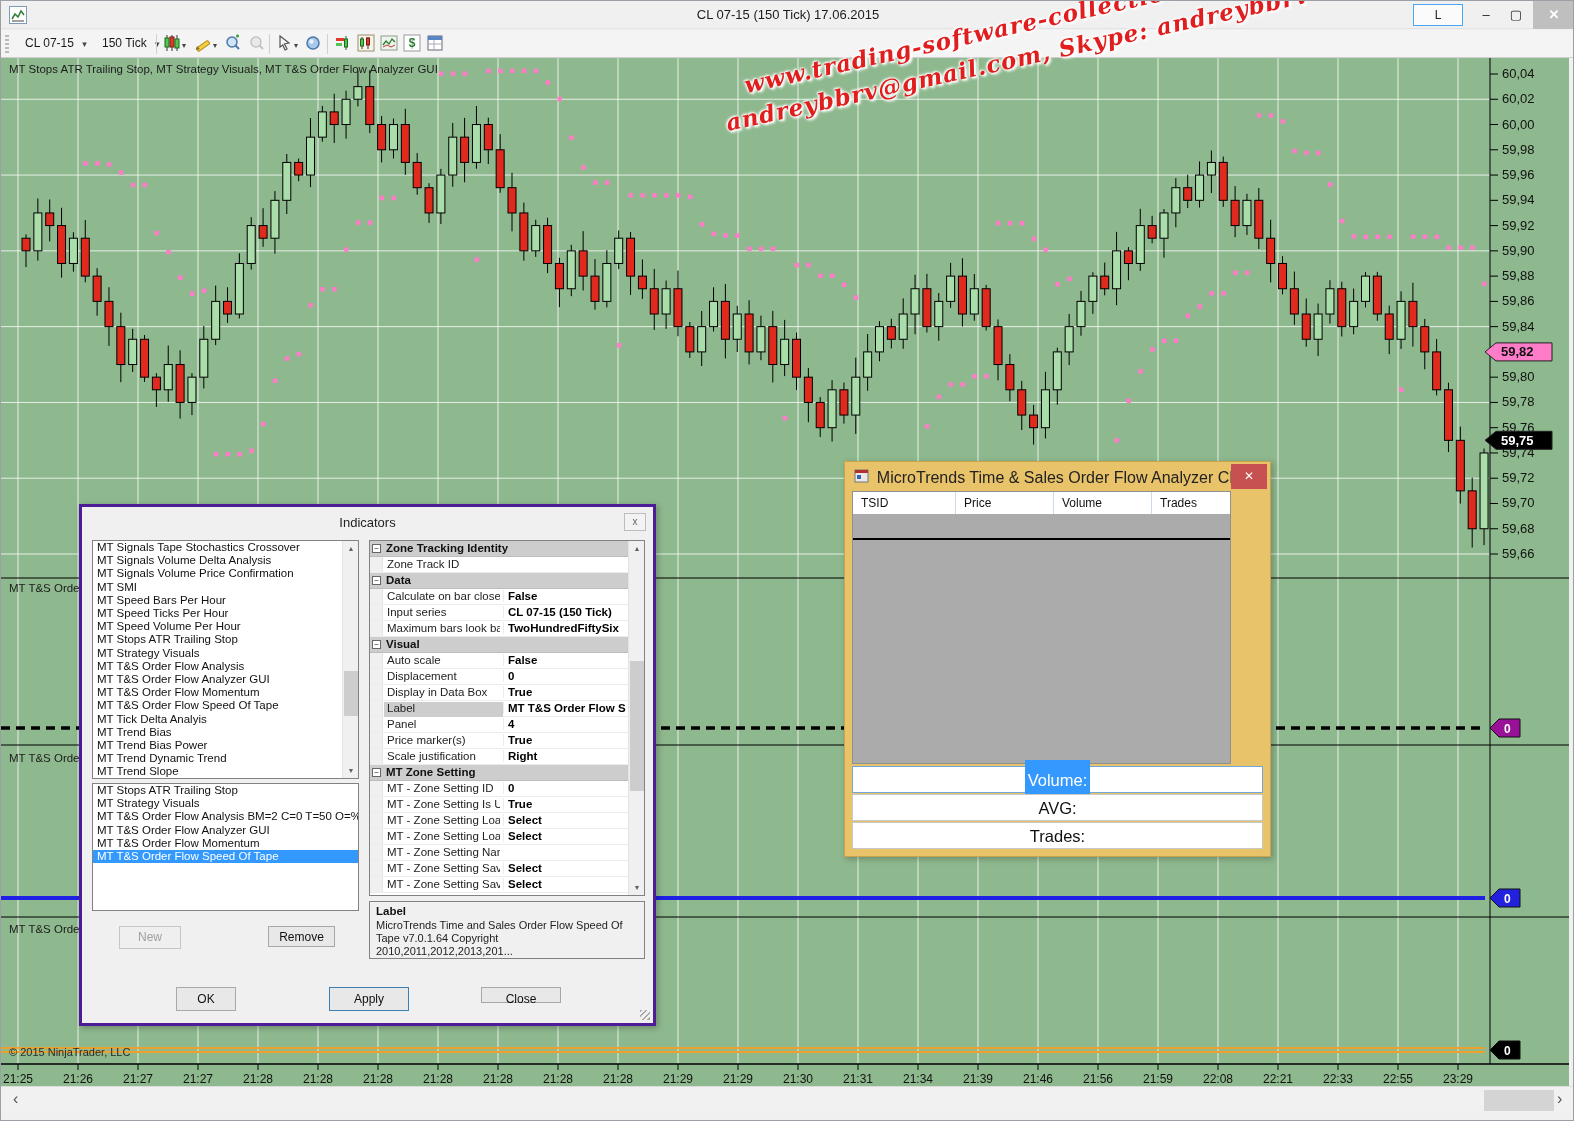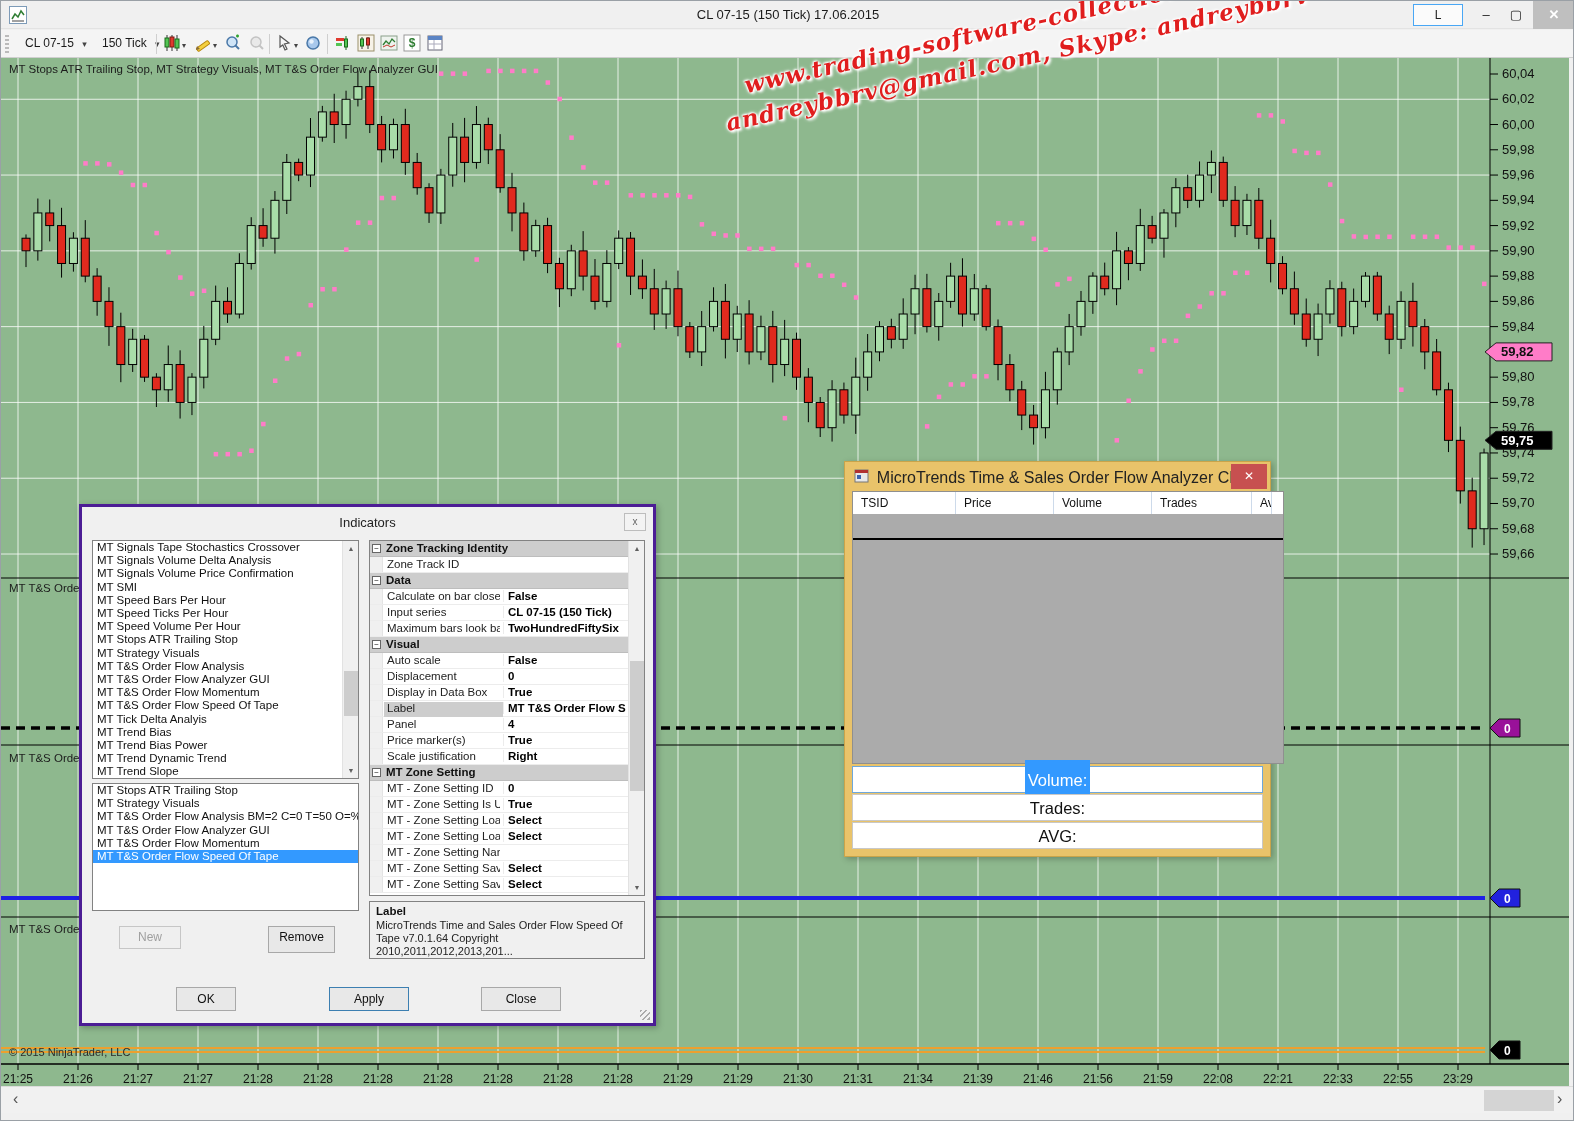--- a/index.html
+++ b/index.html
@@ -55,24 +55,24 @@
   #list-selected{left:10px;top:276px;width:267px;height:128px;}
   .listbox .item{font-size:11.5px;line-height:13.2px;padding-left:4px;color:#111;white-space:nowrap;}
   .listbox .item.sel{background:#3399ff;color:#fff;}
   .vsb{position:absolute;right:0;top:0;bottom:0;width:16px;background:#f0f0f0;border-left:1px solid #e2e2e2;}
   .vsb .a{position:absolute;left:0;width:16px;height:15px;font-size:7px;color:#606060;text-align:center;line-height:15px;background:#f0f0f0;}
   .vsb .a.up{top:0;}
   .vsb .a.dn{bottom:0;}
   .vsb .th{position:absolute;left:1px;width:14px;background:#cdcdcd;}
   .btn{position:absolute;background:#e8e8e8;border:1px solid #a8a8a8;font-size:12px;color:#111;text-align:center;}
   #btn-new{left:37px;top:419px;width:62px;height:23px;color:#9f9f9f;border-color:#c6c6c6;background:#efefef;line-height:21px;}
-  #btn-remove{left:186px;top:419px;width:67px;height:27px;line-height:21px;}
+  #btn-remove{left:186px;top:419px;width:67px;height:21px;line-height:21px;}
   #btn-ok{left:94px;top:480px;width:60px;height:24px;line-height:22px;}
   #btn-apply{left:247px;top:480px;width:80px;height:24px;line-height:22px;border:1px solid #3c7fb1;}
-  #btn-close-dlg{left:399px;top:480px;width:80px;height:24px;line-height:22px;}
+  #btn-close-dlg{left:399px;top:480px;width:80px;height:16px;line-height:22px;}
   #propgrid{position:absolute;left:287px;top:33px;width:276px;height:356px;background:#fff;border:1px solid #828282;overflow:hidden;}
   .pg-row{position:relative;height:16px;border-bottom:1px solid #ececec;white-space:nowrap;}
   .pg-cat{background:#cdcdcd;border-bottom:1px solid #bdbdbd;}
   .pg-cat .pg-box{position:absolute;left:2px;top:3px;width:9px;height:9px;background:#fff;border:1px solid #666;font-size:8px;line-height:7px;text-align:center;color:#222;}
   .pg-cat .pg-cat-label{position:absolute;left:16px;top:1px;font-size:11.5px;font-weight:bold;color:#111;}
   .pg-gut{position:absolute;left:0;top:0;bottom:0;width:13px;background:#f0f0f0;border-right:1px solid #e4e4e4;}
   .pg-label{position:absolute;left:17px;top:1px;width:113px;font-size:11.5px;color:#222;overflow:hidden;}
   .pg-label.selrow{background:#cdcdcd;left:14px;padding-left:3px;width:119px;height:15px;}
   .pg-val{position:absolute;left:133px;top:1px;right:18px;font-size:11.5px;font-weight:bold;color:#000;border-left:1px solid #ececec;padding-left:4px;overflow:hidden;}
   #pg-desc{position:absolute;left:287px;top:394px;width:276px;height:58px;background:#f0f0f0;border:1px solid #828282;padding:3px 6px;}
@@ -80,21 +80,21 @@
   #pg-desc .d{font-size:11px;color:#222;line-height:13px;margin-top:2px;}
   #dlg-grip{position:absolute;right:3px;bottom:3px;width:10px;height:10px;
     background:repeating-linear-gradient(135deg,#aaa 0 1.5px,transparent 1.5px 4px);}
 
   
   #analyzer{position:absolute;left:843px;top:460px;width:427px;height:396px;background:#e9c36a;border:1px solid #c9a44a;box-shadow:2px 2px 6px rgba(0,0,0,.25);padding:2px 7px 8px 7px;}
   #an-title{position:relative;height:27px;}
   #an-title .t{position:absolute;left:0;right:0;top:5px;text-align:center;font-size:16px;color:#222;}
   #an-title .ic{position:absolute;left:2px;top:5px;width:16px;height:14px;}
   #an-close{position:absolute;right:-4px;top:0px;width:36px;height:25px;background:#c75050;color:#fff;font-size:12px;text-align:center;line-height:25px;}
-  #an-table{position:relative;width:432px;height:273px;background:#ababab;border:1px solid #8f8f8f;overflow:hidden;}
+  #an-table{position:relative;width:379px;height:273px;background:#ababab;border:1px solid #8f8f8f;overflow:hidden;}
   #an-head{position:absolute;left:0;top:0;right:0;height:22px;background:#fff;display:flex;}
   #an-head .col{font-size:12px;color:#111;padding:4px 0 0 8px;border-right:1px solid #cddaea;overflow:hidden;white-space:nowrap;flex:none;}
   #an-blackline{position:absolute;left:0;right:0;top:46px;height:2px;background:#000;}
   #an-stats{position:relative;width:411px;margin-top:2px;}
   .an-stat{position:relative;height:27px;background:#fff;border:1px solid #c8c8c8;margin-top:1px;text-align:center;font-size:16.5px;color:#111;line-height:26px;}
   .an-stat.first{border:1px solid #6da7dc;}
   .an-stat .hl{background:#3399ff;color:#fff;padding:11px 3px;}
 </style>
 </head>
 <body>
@@ -933,18 +933,18 @@
           <div class="col" style="width: 103px;">TSID</div>
           <div class="col" style="width: 98px;">Price</div>
           <div class="col" style="width: 98px;">Volume</div>
           <div class="col" style="width: 100px;">Trades</div>
           <div class="col" style="width: 20px;">Av</div>
         </div>
       <div id="an-blackline"></div>
     </div>
     <div id="an-stats">
         <div class="an-stat first"><span class="hl">Volume:</span></div>
+        <div class="an-stat"><span>AVG:</span></div>
         <div class="an-stat"><span>Trades:</span></div>
-        <div class="an-stat"><span>AVG:</span></div>
       </div>
   </div>
 
 </div>
 
 </body></html>

